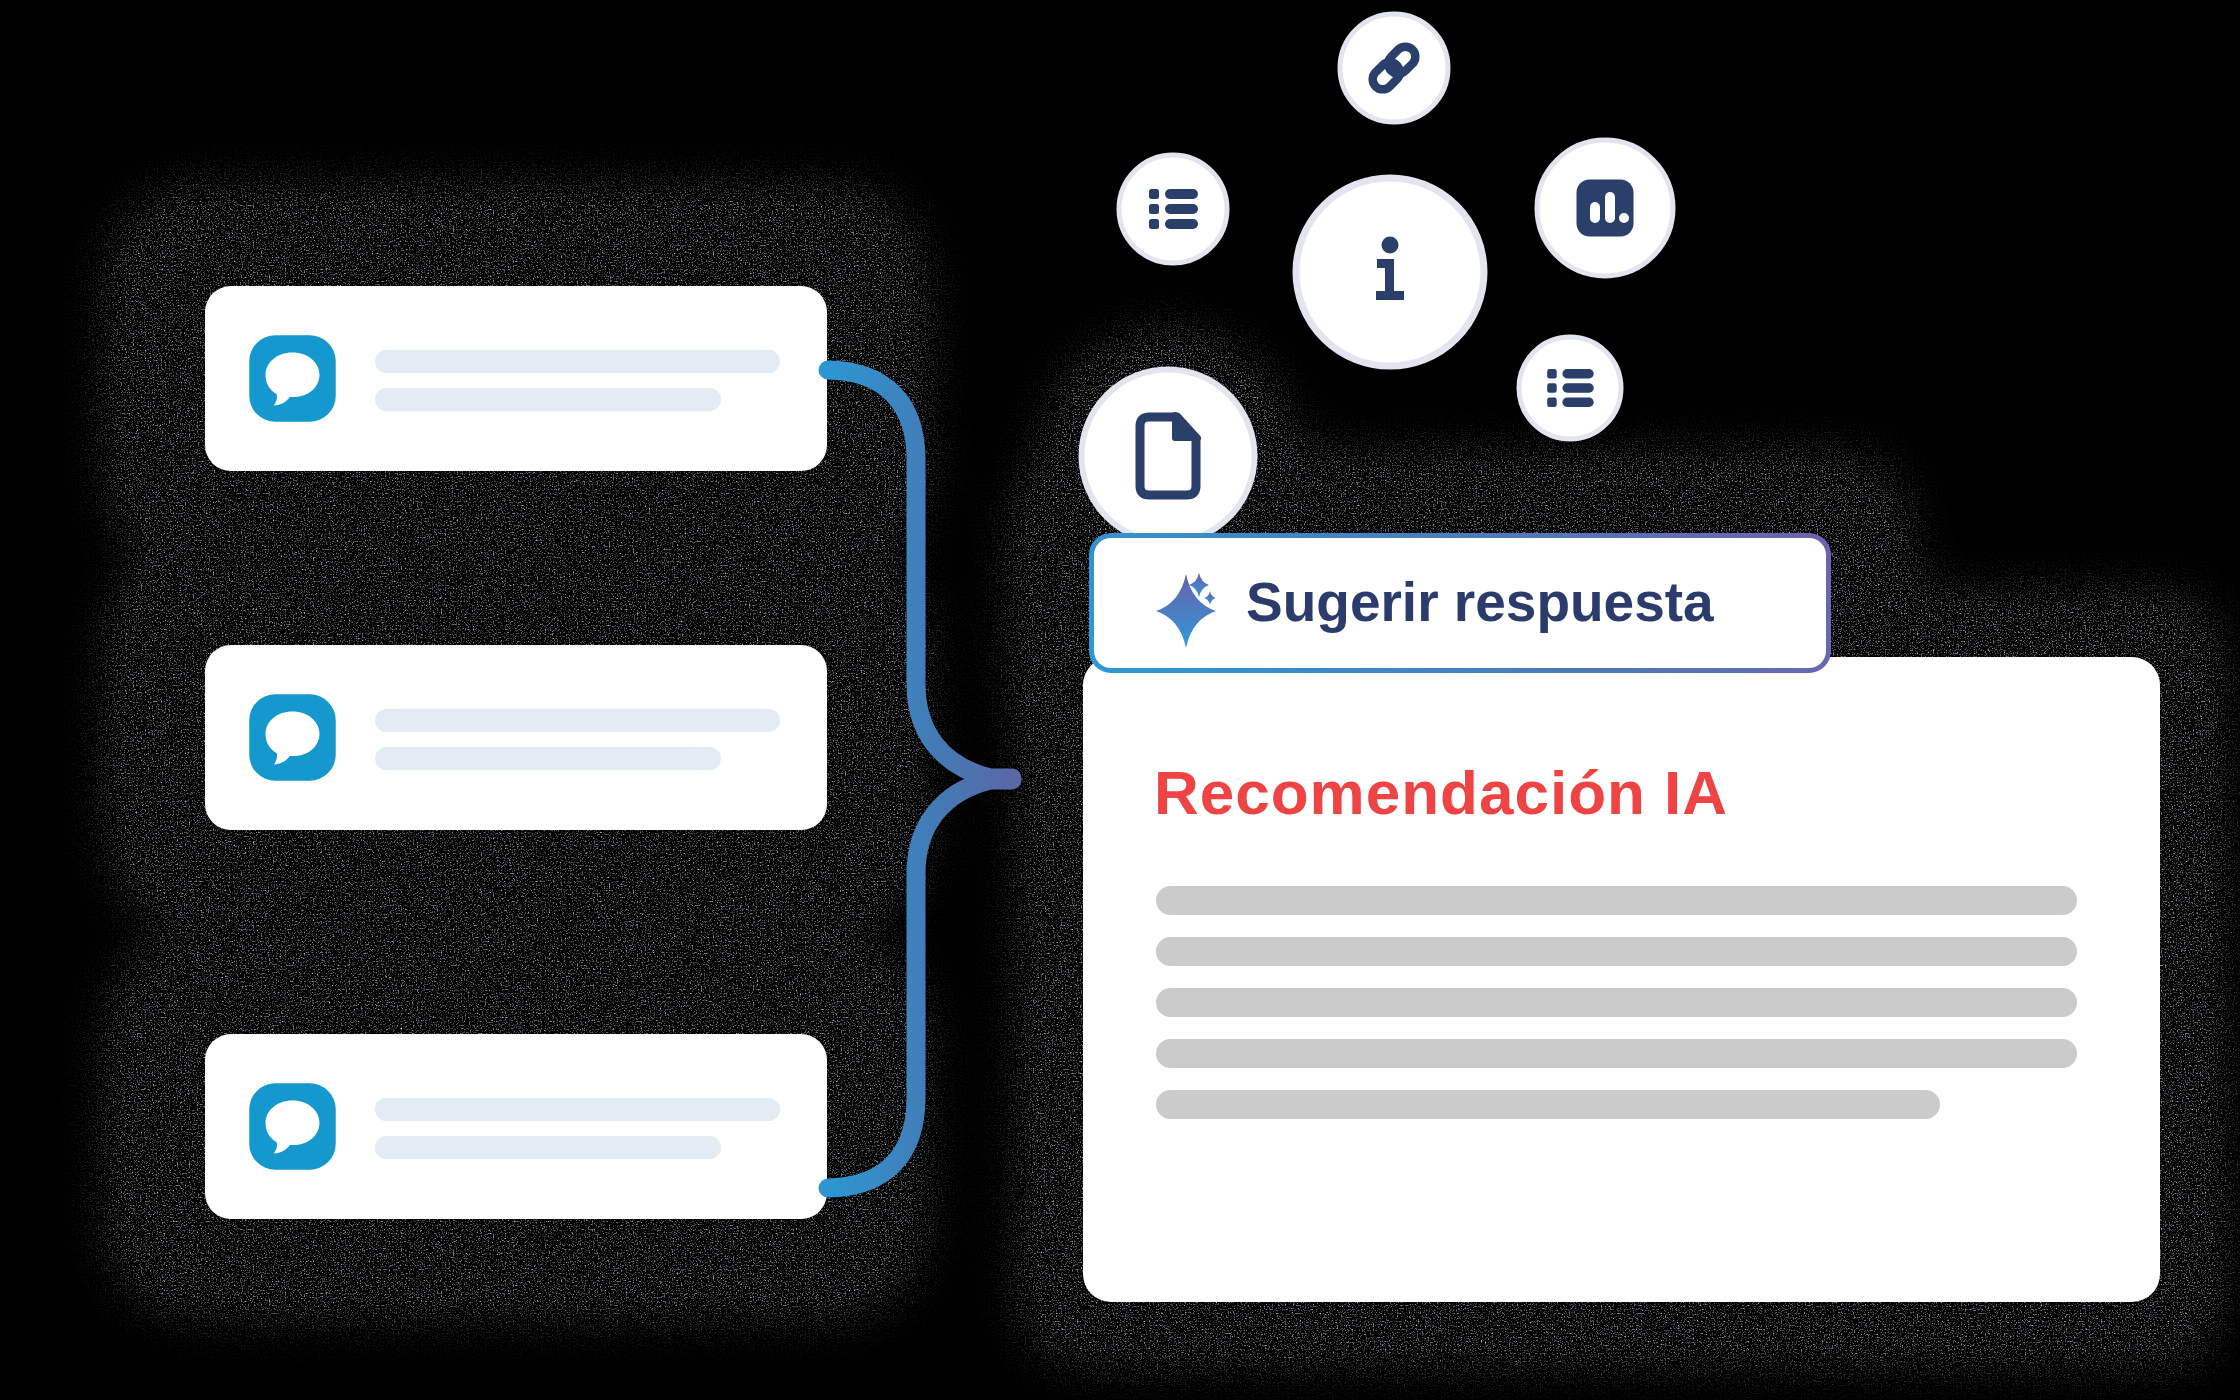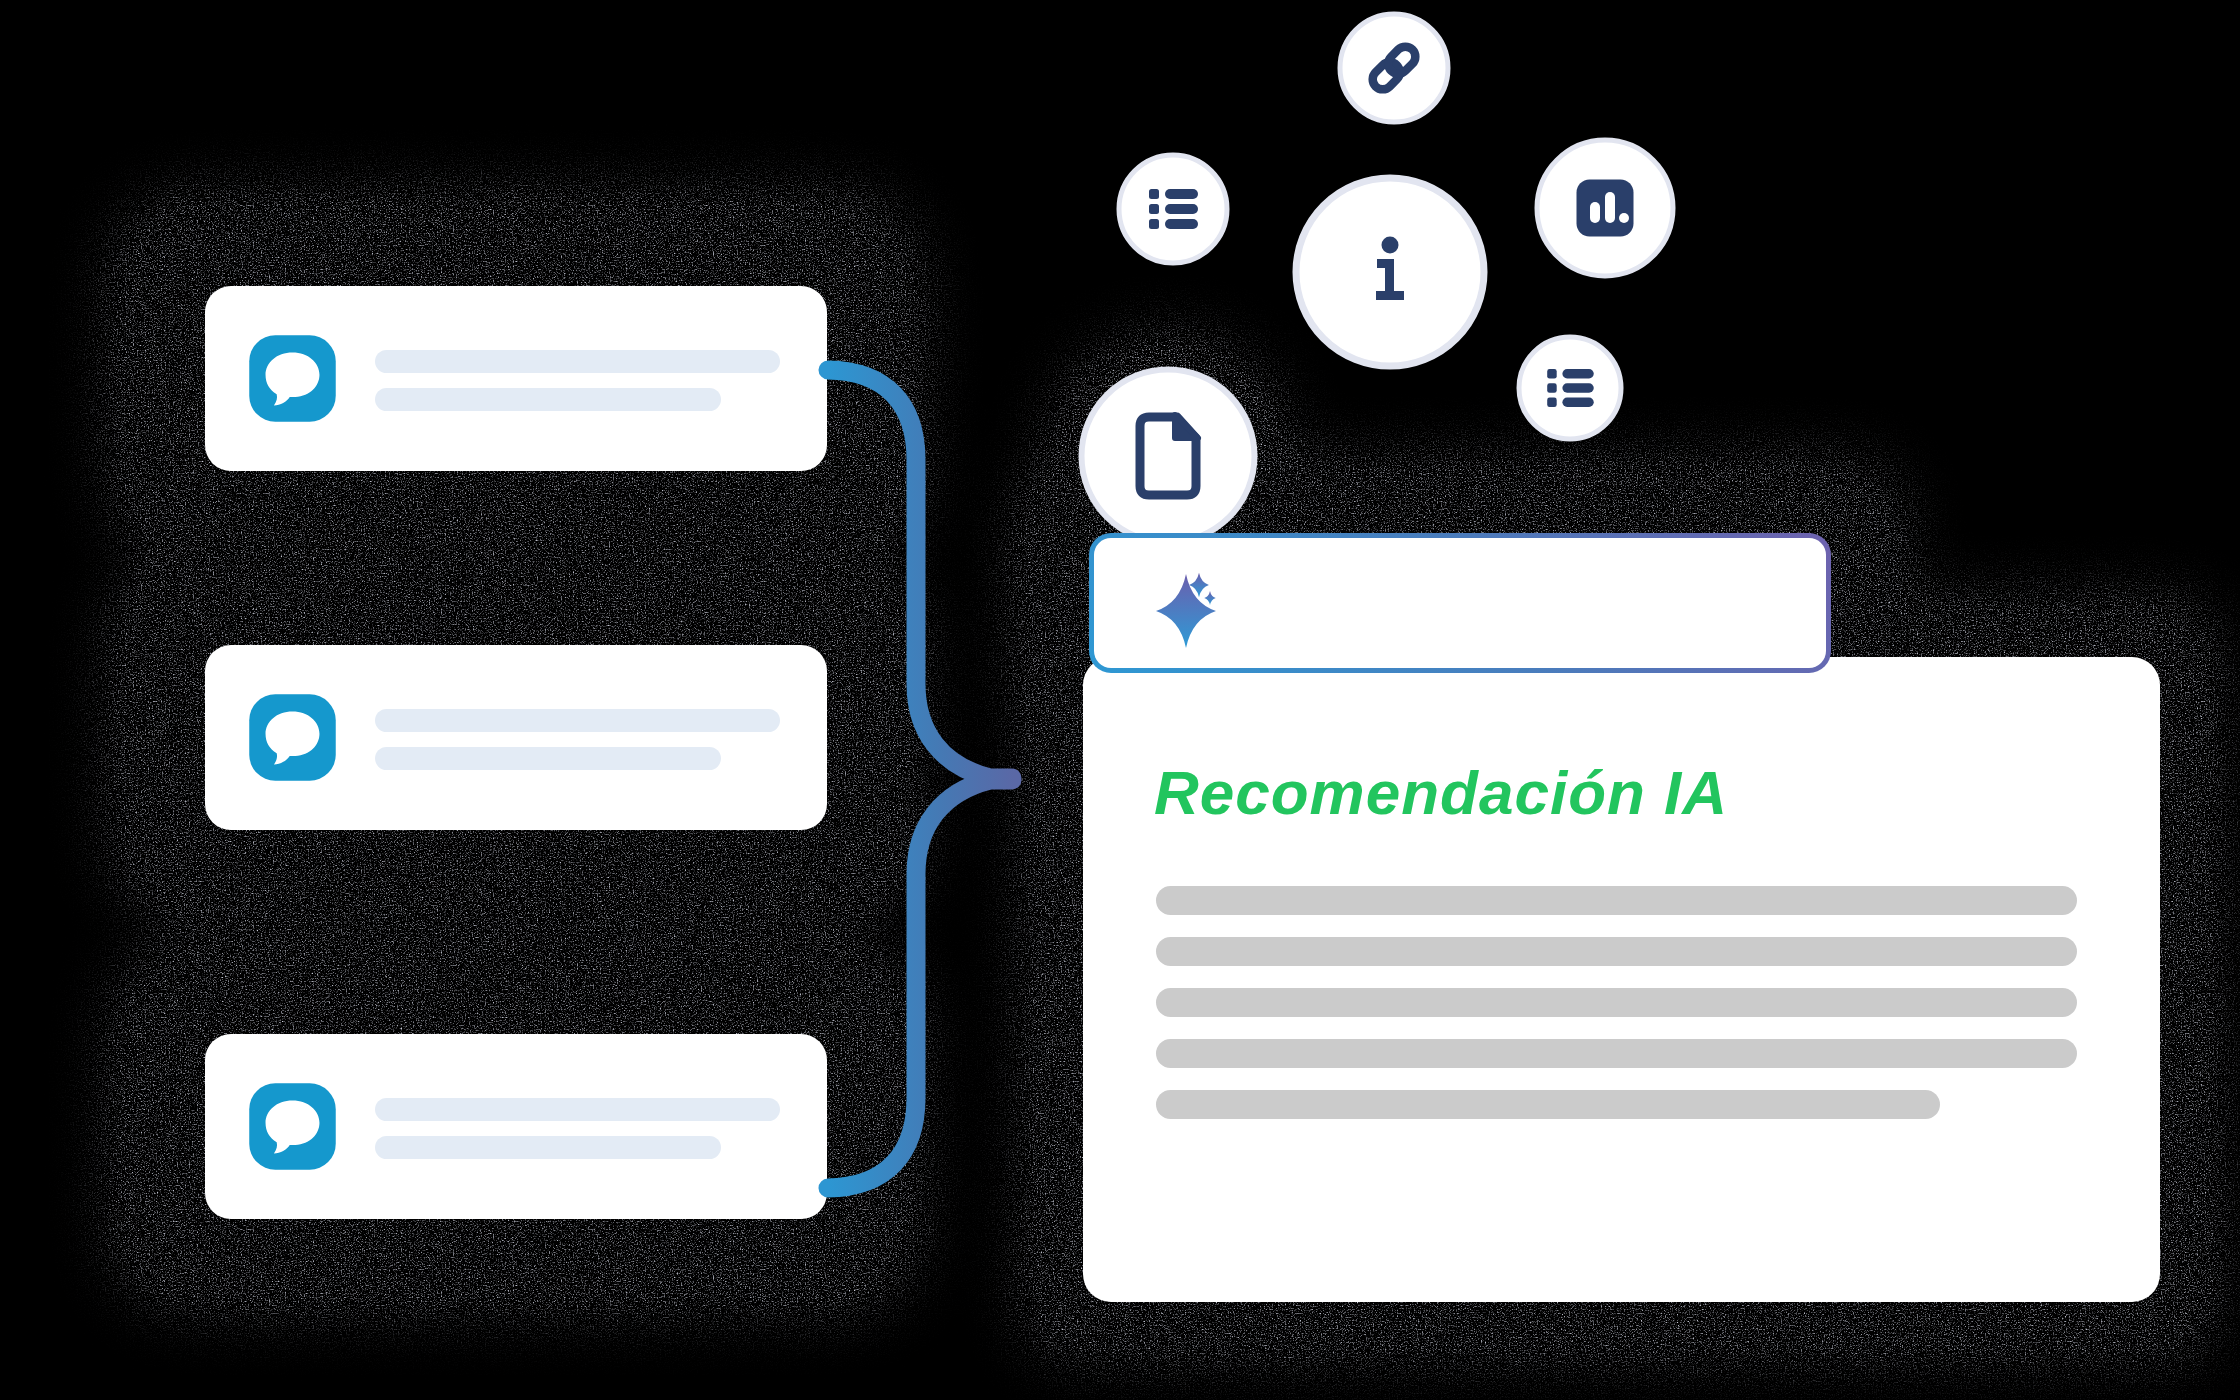--- a/index.html
+++ b/index.html
@@ -177,21 +177,21 @@
     </g>
   </svg>
 
   <svg class="abs float-circle" style="left:1075px;top:363px" width="186" height="186" viewBox="-93 -93 186 186">
     <circle r="86.5" fill="#ffffff" stroke="#E2E5F0" stroke-width="6"></circle>
     <path d="M9 -39 H-19 Q-28 -39 -28 -30 V30 Q-28 39 -19 39 H19 Q28 39 28 30 V-18 Z" fill="none" stroke="#2A3F6A" stroke-width="9" stroke-linejoin="round"></path>
     <path d="M7 -41 L30 -18 L7 -18 Z" fill="#2A3F6A" stroke="#2A3F6A" stroke-width="6" stroke-linejoin="round"></path>
   </svg>
 
   <div id="rec-card"></div>
-  <div id="rec-title" style="color: #22c55e; font-style: italic;">Recomendación IA</div>
+  <div id="rec-title" style="color: #ef4444;">Recomendación IA</div>
   <div id="rec-bars">
       <div class="rec-bar" style="width: 921px; background: rgb(203, 203, 203);"></div>
       <div class="rec-bar" style="width: 921px; background: rgb(203, 203, 203);"></div>
       <div class="rec-bar" style="width: 921px; background: rgb(203, 203, 203);"></div>
       <div class="rec-bar" style="width: 921px; background: rgb(203, 203, 203);"></div>
       <div class="rec-bar" style="width: 784px; background: rgb(203, 203, 203);"></div>
     </div>
 
   <div id="suggest-button">
     <div class="inner"></div>
@@ -202,14 +202,15 @@
         <stop offset="0" stop-color="#6B5FAE"></stop>
         <stop offset="1" stop-color="#2E9BD6"></stop>
       </linearGradient>
     </defs>
     <g fill="url(#sparkGrad)">
       <path transform="translate(46,51)" d="M0,-37 Q6,-8 30,0 Q6,8 0,37 Q-6,8 -30,0 Q-6,-8 0,-37 Z"></path>
       <path transform="translate(59,25) scale(0.33)" d="M0,-37 Q6,-8 30,0 Q6,8 0,37 Q-6,8 -30,0 Q-6,-8 0,-37 Z"></path>
       <path transform="translate(70,38) scale(0.19)" d="M0,-37 Q6,-8 30,0 Q6,8 0,37 Q-6,8 -30,0 Q-6,-8 0,-37 Z"></path>
     </g>
   </svg>
+  <span id="suggest-label" style="color: rgb(43, 59, 108);">Sugerir respuesta</span>
 
 </div>
 
 </body></html>

